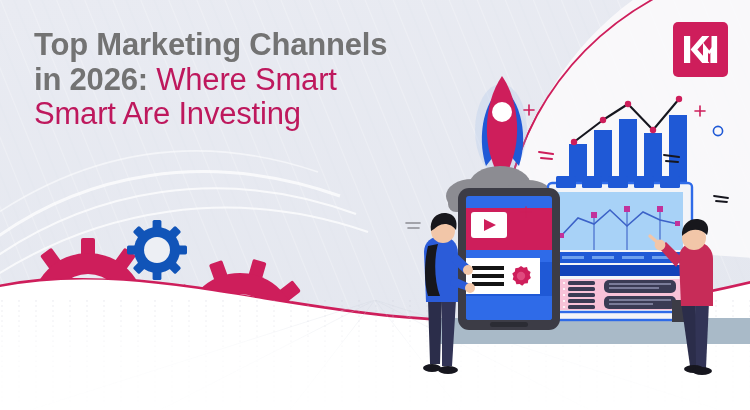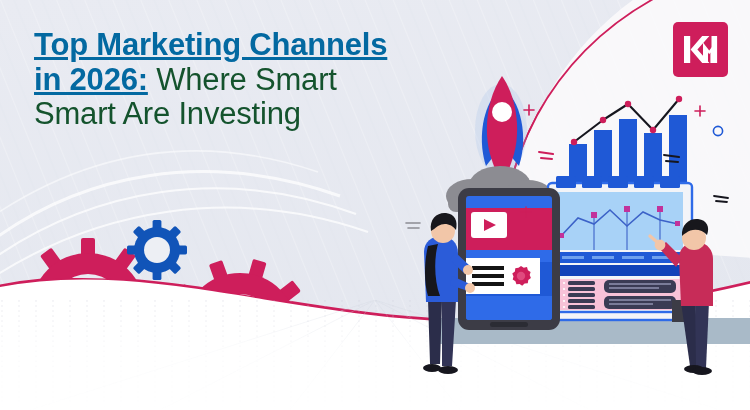--- a/index.html
+++ b/index.html
@@ -10,22 +10,22 @@
   }
   #stage{position:relative;width:750px;height:410px;overflow:hidden;background:#eceef4;}
   .layer{position:absolute;top:0;left:0;width:750px;height:410px;}
   svg{display:block;}
   #headline{
     position:absolute;left:34px;top:28px;width:470px;
     line-height:1.12;letter-spacing:-0.2px;
     -webkit-font-smoothing:antialiased;
   }
   .hl-line{display:block;font-size:31px;font-weight:700;white-space:nowrap;}
-  .hl-pink{color:#0369a1;text-decoration:underline;}
-  .hl-dark{color:#14532d;font-weight:400;}
+  .hl-pink{color:#737373;}
+  .hl-dark{color:#be185d;font-weight:400;}
   #logo-wrap{position:absolute;left:673px;top:22px;width:55px;height:55px;}
 </style>
 </head>
 <body>
 
 <div id="stage">
 
   <svg class="layer" viewBox="0 0 750 410" width="750" height="410">
     <defs>
       <linearGradient id="bgTop" x1="0" y1="0" x2="0.35" y2="1">

